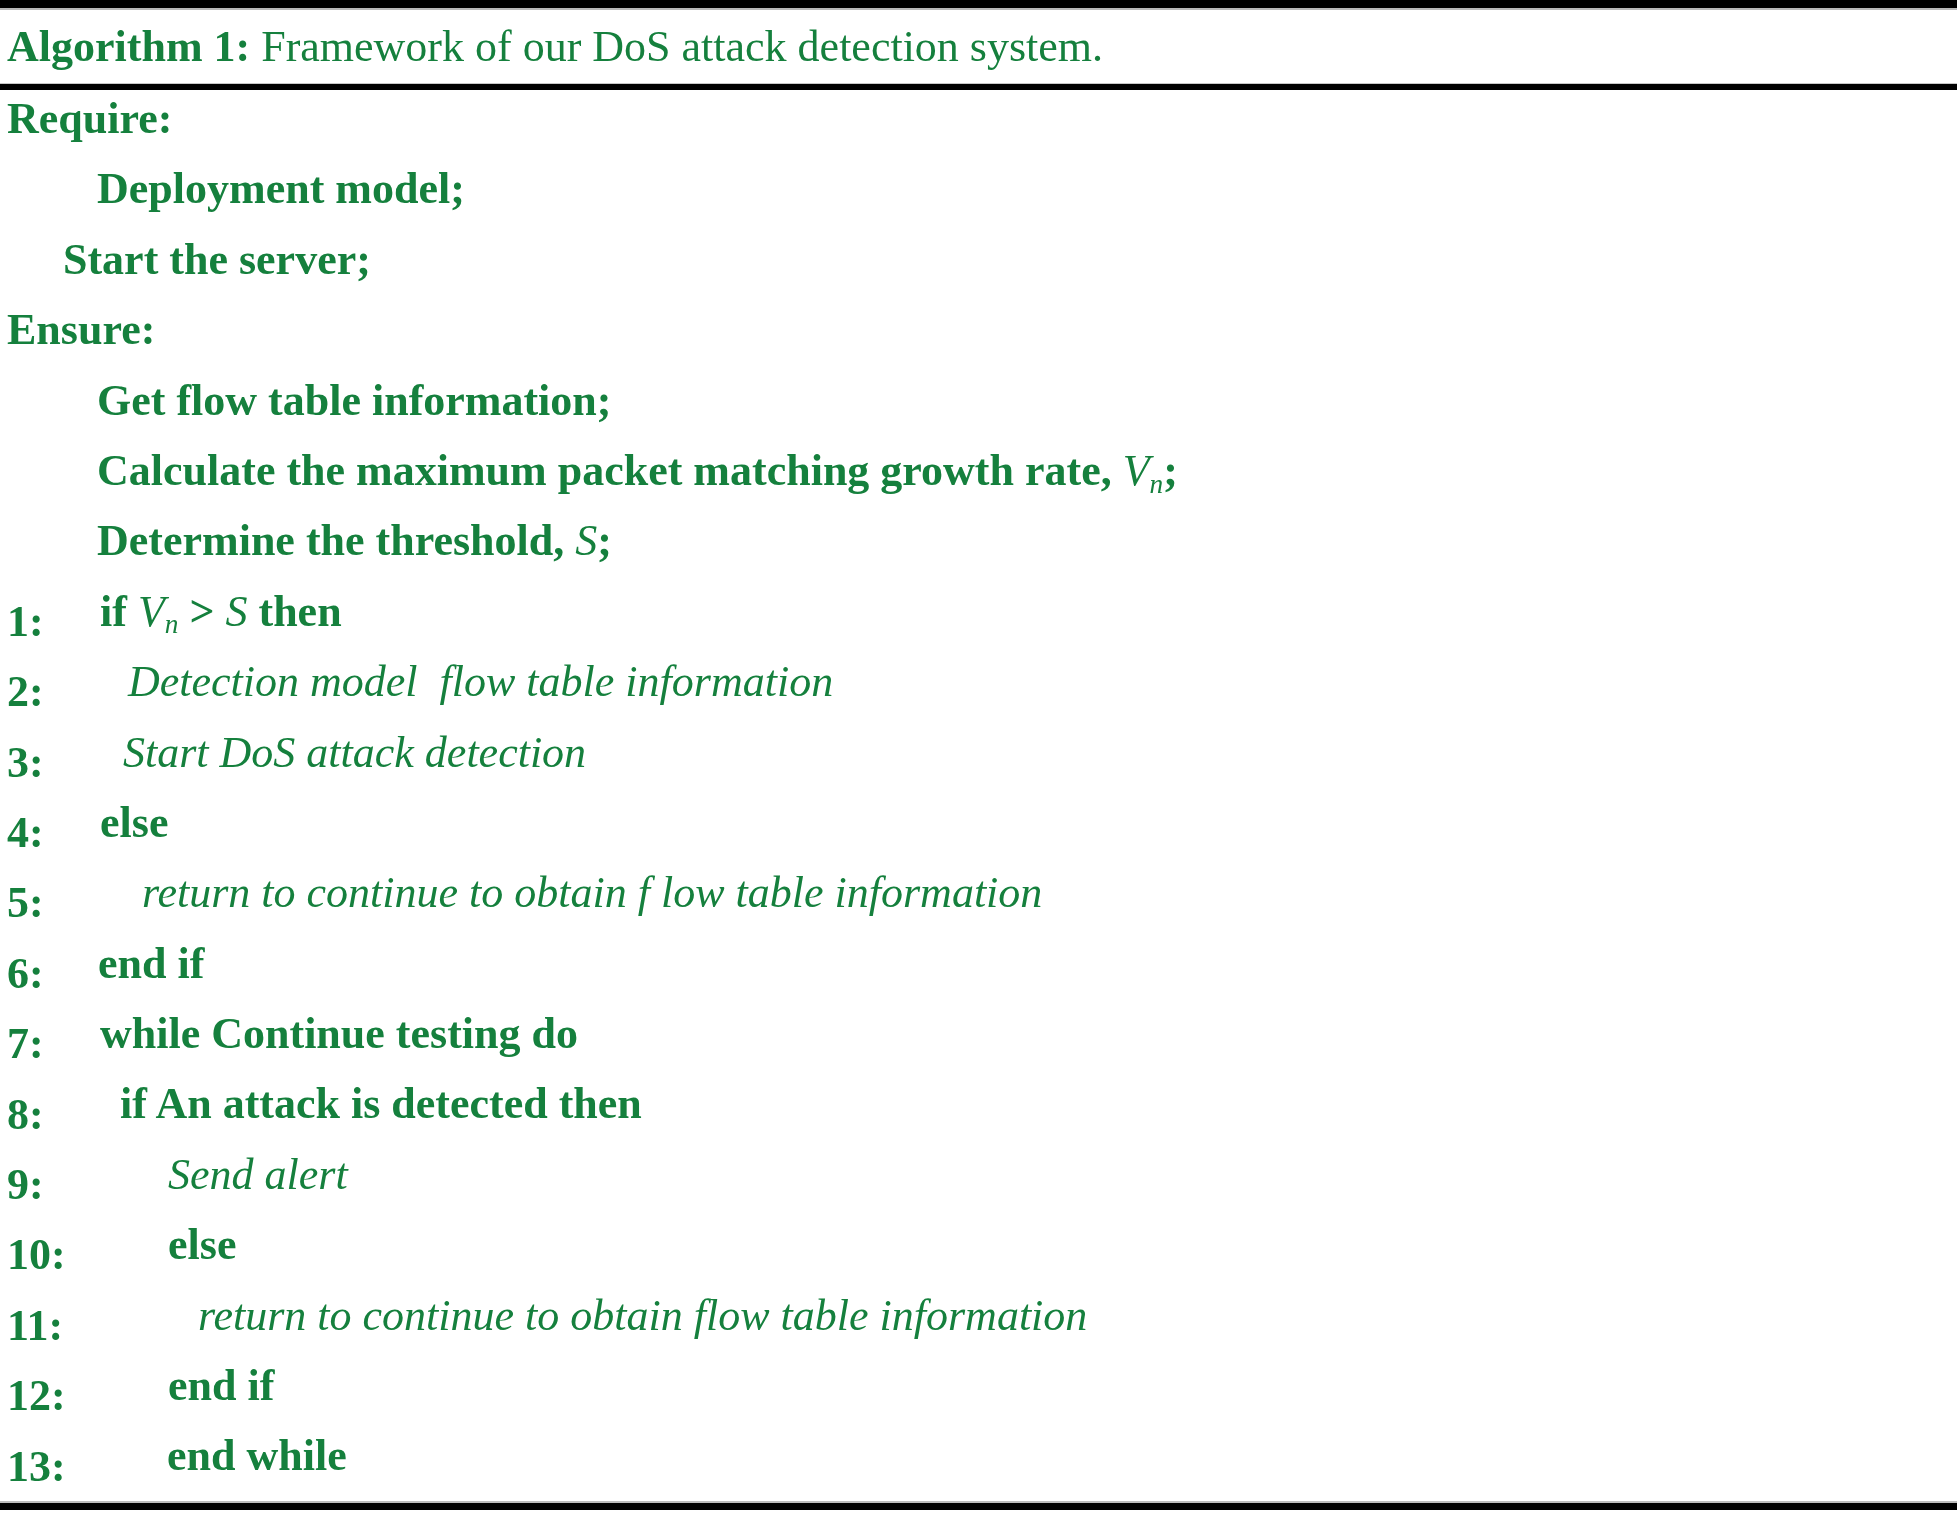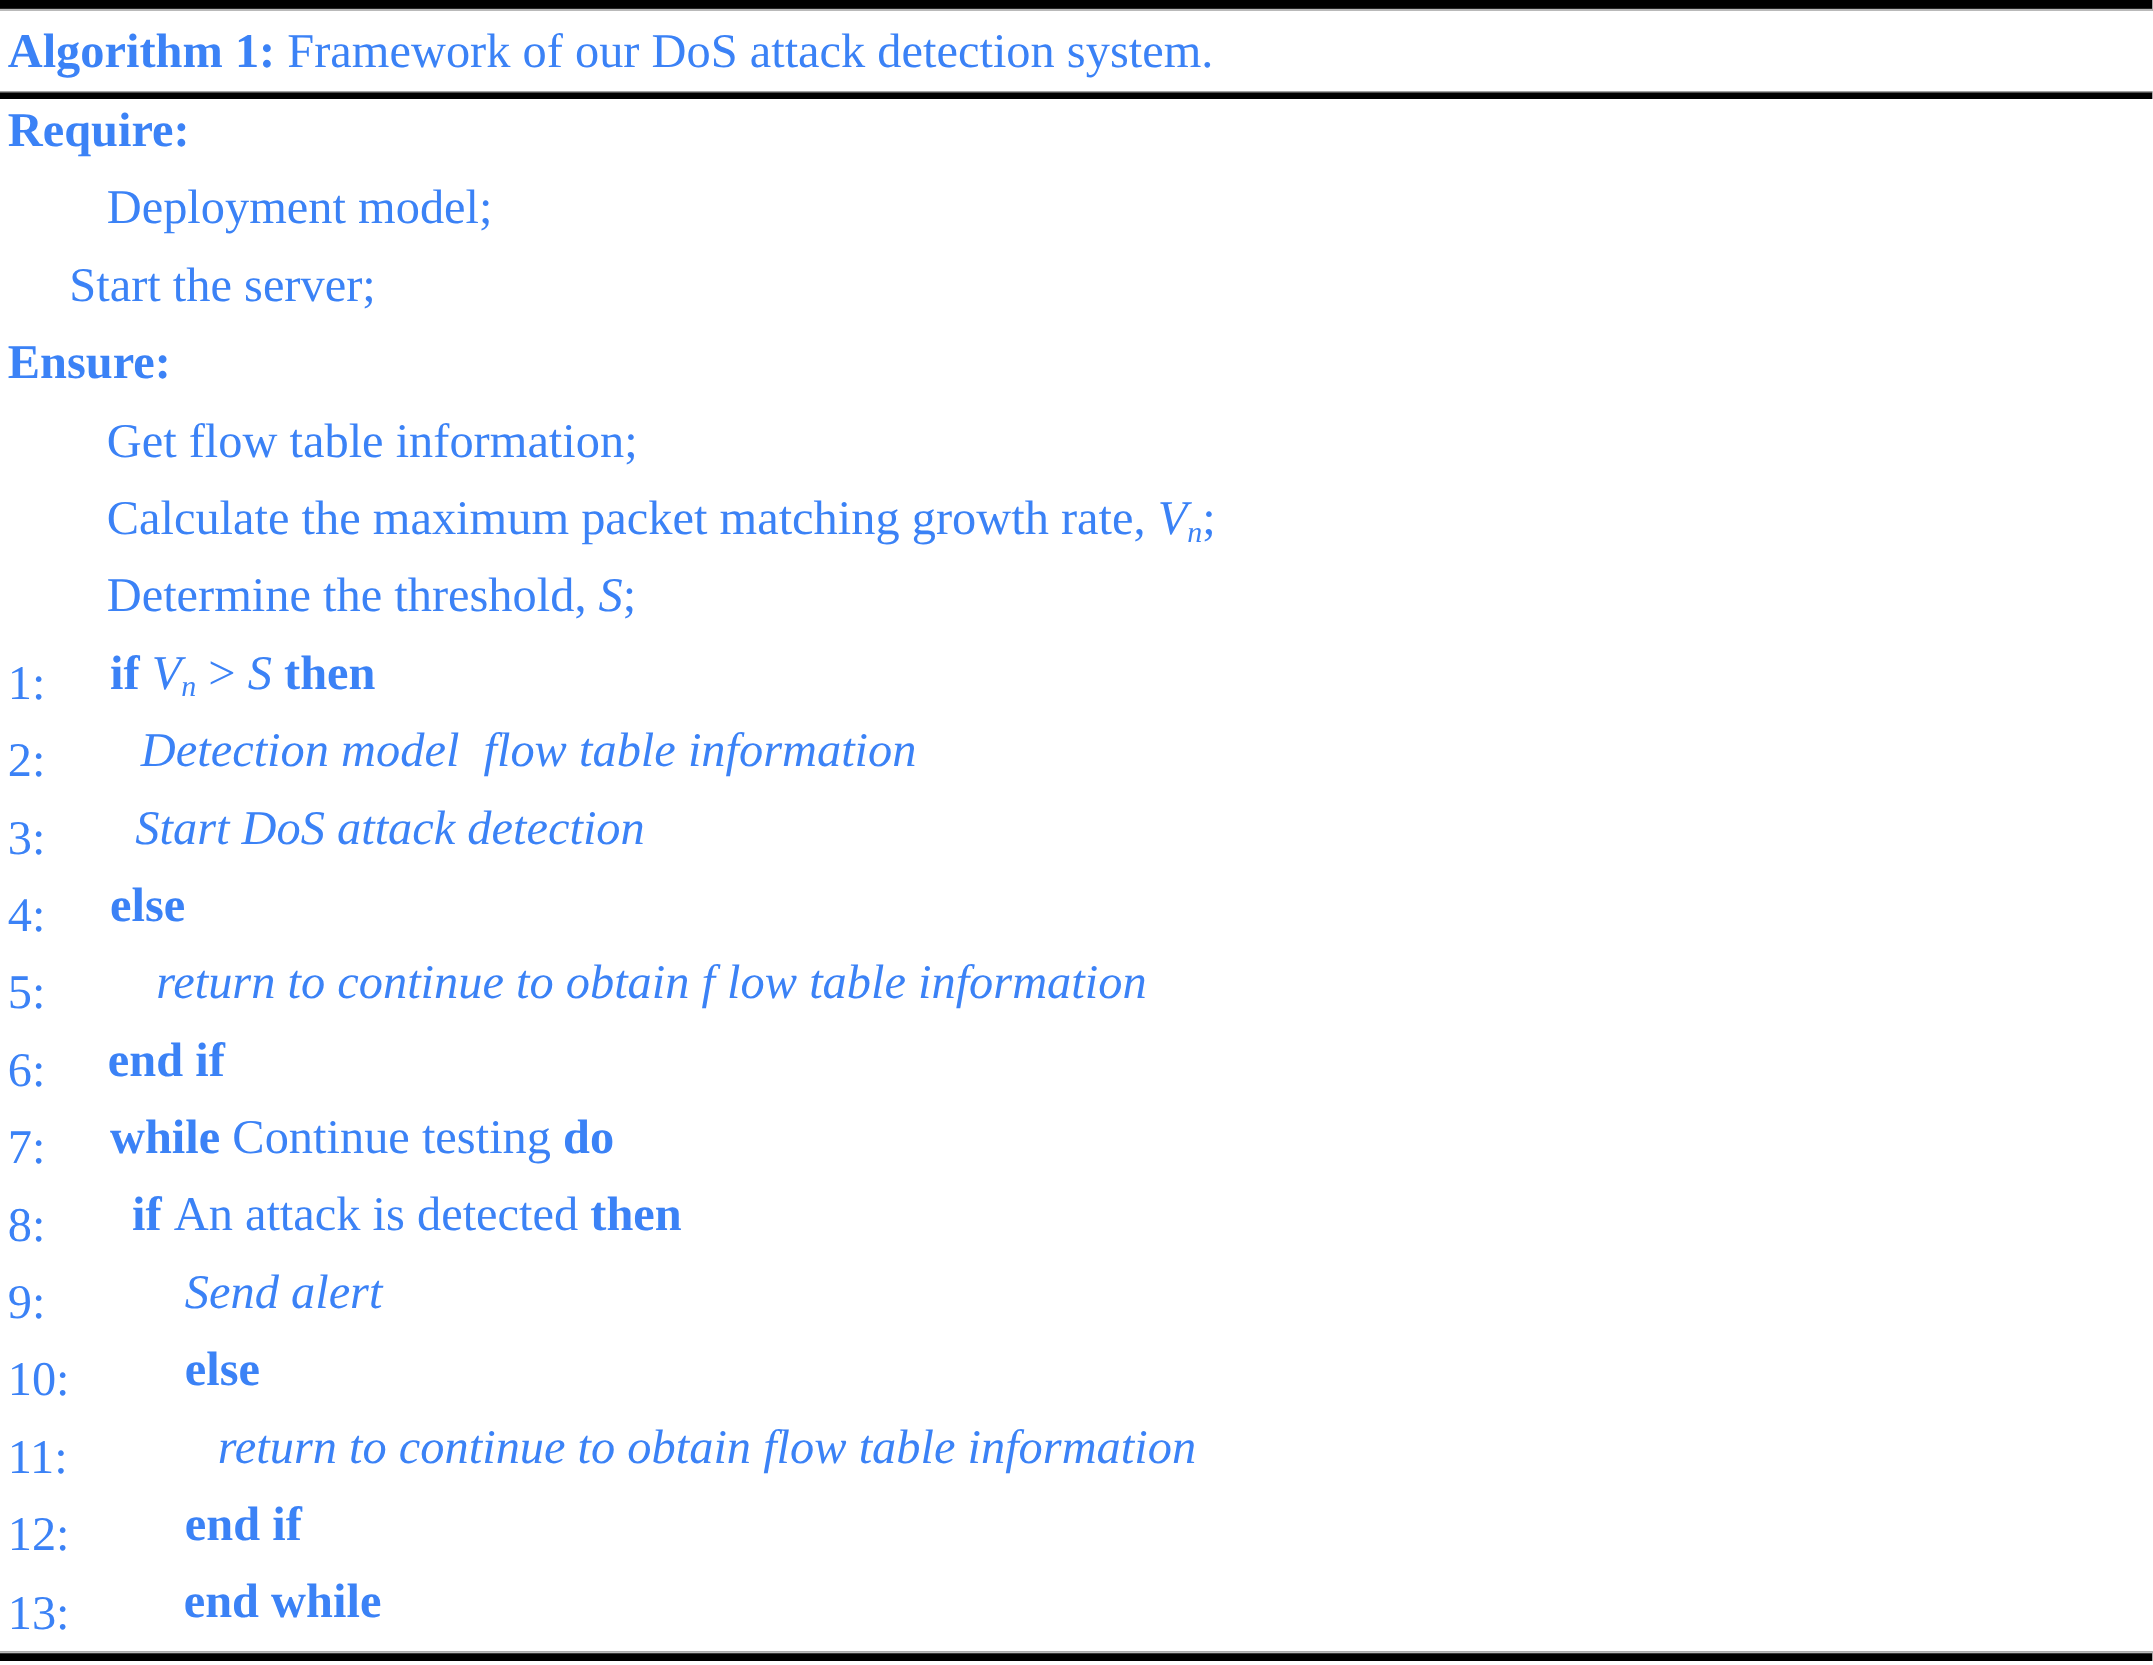--- a/index.html
+++ b/index.html
@@ -5,21 +5,21 @@
   html, body {
     margin: 0;
     padding: 0;
     background: #ffffff;
   }
   .algo {
     position: relative;
     width: 1957px;
     height: 1514px;
     background: #ffffff;
-    color: #3b82f6;
+    color: #15803d;
     font-family: "Liberation Serif", "DejaVu Serif", serif;
     font-size: 44px;
     overflow: hidden;
   }
   .rule {
     width: 100%;
     background: #000000;
   }
   .rule-top {
     height: 8px;
@@ -53,21 +53,21 @@
     position: absolute;
     left: 7px;
     top: 50%;
     transform: translateY(-50%);
   }
   .line-body {
     display: inline-block;
   }
   .sg-bold { font-weight: bold; }
   .sg-italic { font-style: italic; }
-  .sg-plain { font-weight: normal; font-style: normal; }
+  .sg-plain { font-weight: bold; font-style: normal; }
   .sg-sub {
     font-style: italic;
     font-size: 0.62em;
     position: relative;
     top: 0.28em;
   }
 </style>
 </head>
 <body>
 

